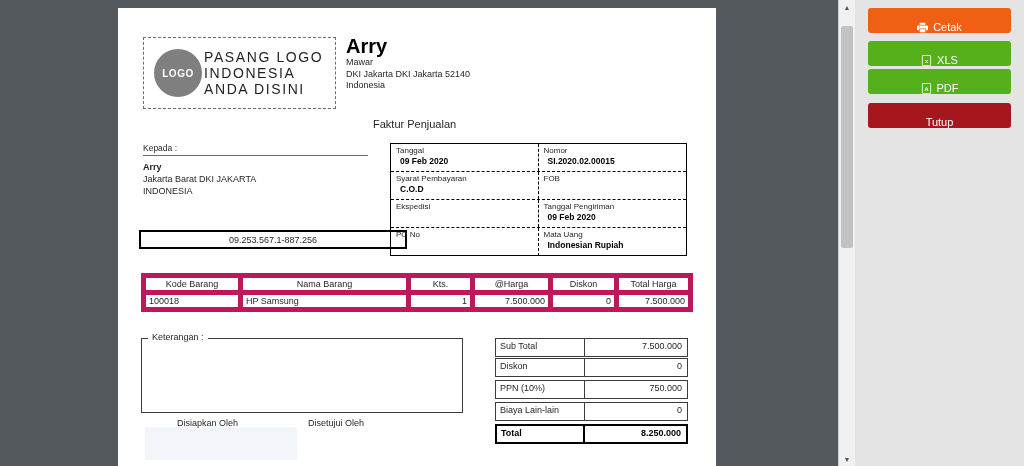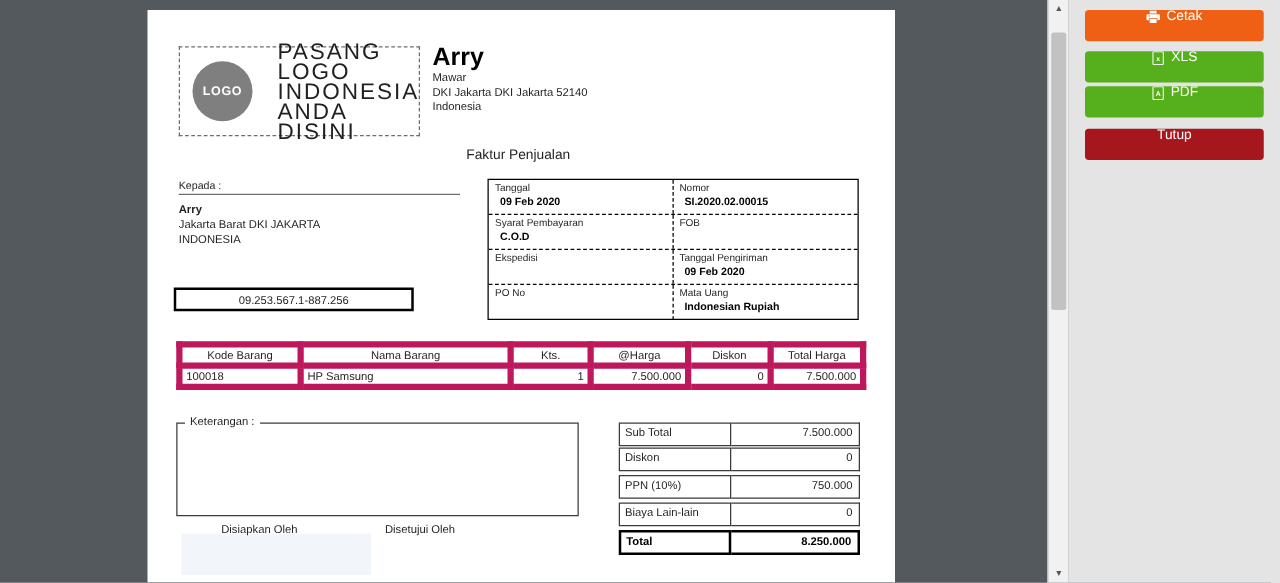--- a/index.html
+++ b/index.html
@@ -31,41 +31,41 @@
     border:1px dashed #6d6d6d;box-sizing:border-box;
     display:flex;align-items:center;
   }
   #logo-circle{
     width:48px;height:48px;border-radius:50%;background:#7f7f7f;
     margin-left:10px;flex:0 0 auto;
     display:flex;align-items:center;justify-content:center;
     color:#ffffff;font-size:10px;font-weight:bold;letter-spacing:.5px;
   }
   #logo-text{
-    margin-left:20px;font-size:18px;line-height:16px;color:#231f20;
+    margin-left:2px;font-size:14px;line-height:16px;color:#231f20;
     letter-spacing:1.6px;
   }
   #company-block{position:absolute;left:203px;top:-2px;width:230px;}
   #company-name{font-size:20px;font-weight:bold;line-height:22px;color:#000;}
   .company-line{font-size:9px;line-height:11.5px;color:#231f20;}
 
   
   #doc-title{
     position:absolute;left:255px;top:110px;width:320px;
     text-align:left;font-size:11px;color:#231f20;
   }
 
   
   #billto{position:absolute;left:25px;top:135px;width:225px;}
   #billto-label{font-size:8.5px;color:#231f20;padding-bottom:2px;}
   #billto-rule{height:1px;background:#6d6d6d;margin-bottom:5px;}
   #billto-name{font-size:9px;font-weight:bold;line-height:13px;}
   .billto-line{font-size:9px;line-height:11.5px;}
   #npwp-box{
-    position:absolute;left:21px;top:222px;width:192px;height:19px;
+    position:absolute;left:21px;top:222px;width:268px;height:19px;
     border:2px solid #000;box-sizing:border-box;
     display:flex;align-items:center;justify-content:center;
     font-size:9px;color:#231f20;
   }
 
   
   #meta-table{
     position:absolute;left:272px;top:135px;width:297px;height:113px;
     border:1px solid #000;box-sizing:border-box;
   }
@@ -159,21 +159,21 @@
 
   
   #action-panel{
     position:absolute;left:855px;top:0;width:169px;height:466px;
     background:#e4e4e4;
   }
   .action-btn{
     position:absolute;left:13px;width:143px;height:25px;
     border:none;border-radius:3px;cursor:pointer;
     color:#ffffff;font-size:11px;font-family:"Liberation Sans", sans-serif;
-    display:flex;align-items:flex-start;justify-content:center;gap:5px;
+    display:flex;align-items:flex-end;justify-content:center;gap:5px;
     padding:0;
   }
   #btn-cetak{top:8px;background:#f06014;}
   #btn-xls{top:41px;background:#56b01b;}
   #btn-pdf{top:69px;background:#56b01b;}
   #btn-tutup{top:103px;background:#a5171c;}
   .btn-icon{display:inline-flex;align-items:center;line-height:0;}
   .btn-label{line-height:1;}
 </style>
 </head>

